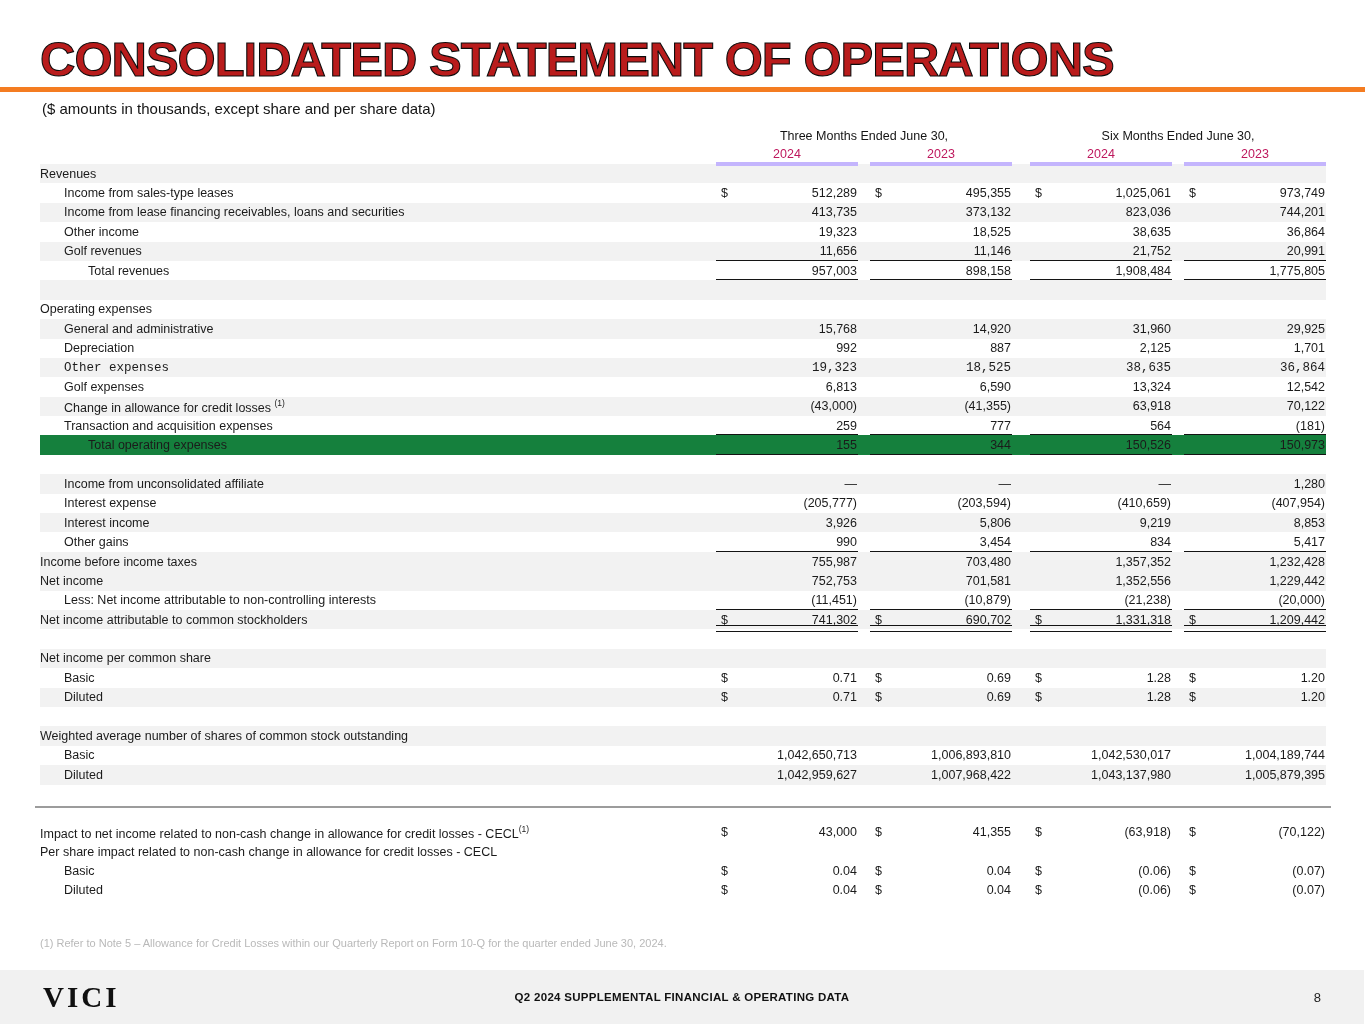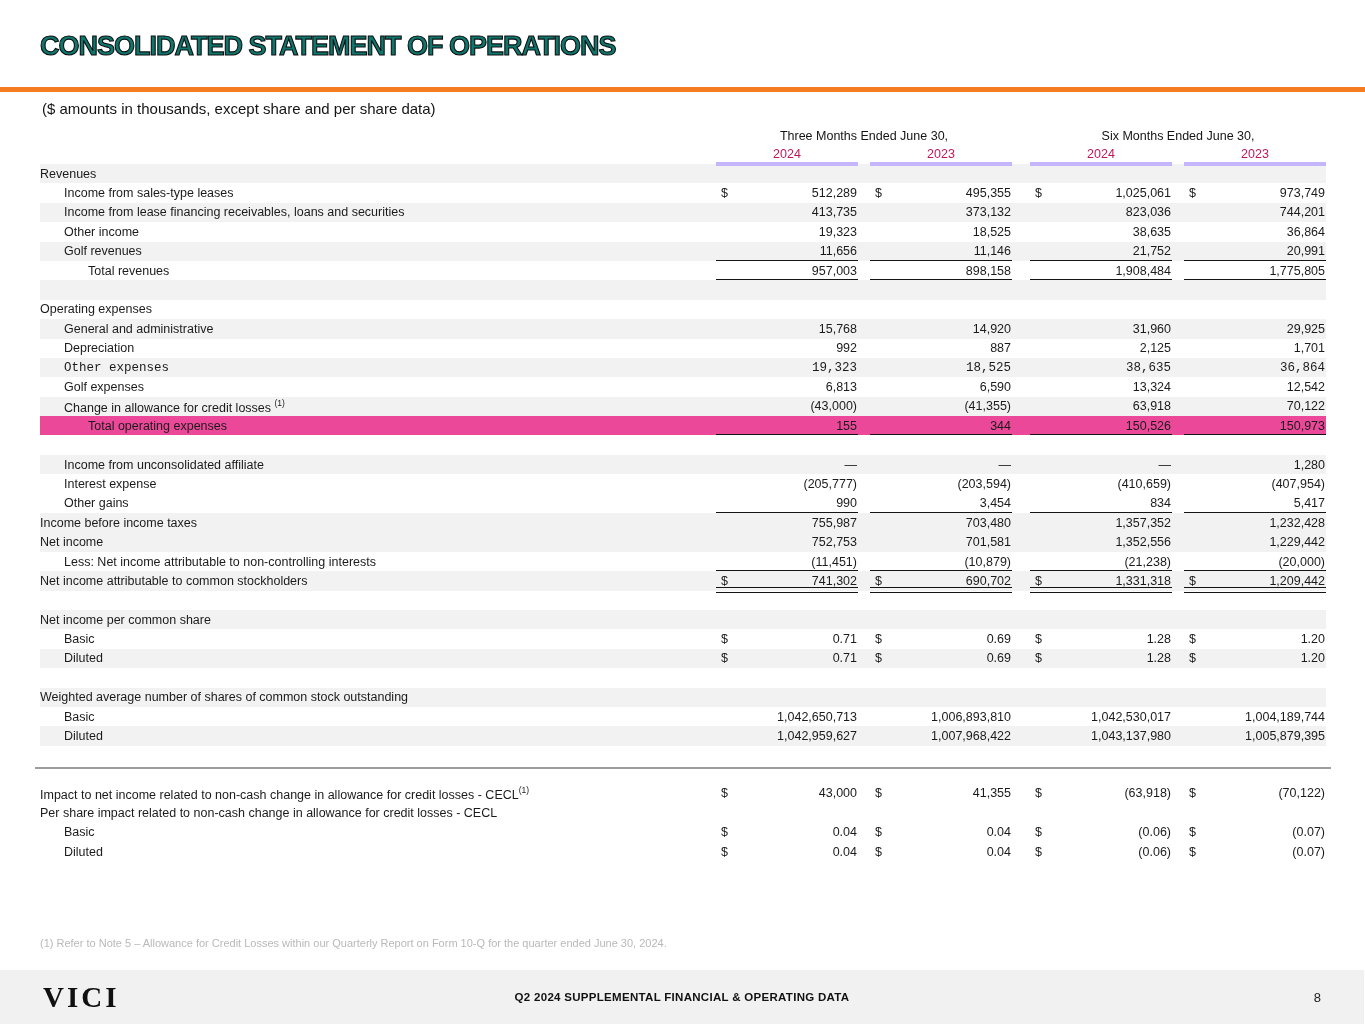--- a/index.html
+++ b/index.html
@@ -1,21 +1,21 @@
 <!DOCTYPE html>
 <html><head>
 <meta charset="utf-8">
 <style>
   * { margin:0; padding:0; box-sizing:border-box; }
   html,body { width:1365px; height:1024px; background:#ffffff; overflow:hidden;
               font-family:"Liberation Sans", sans-serif; color:#1b1b1b; }
   .page { position:relative; width:1365px; height:1024px; background:#fff; }
 
-  .title { position:absolute; top:31px; left:40px; font-size:27px; font-weight:bold;
-           letter-spacing:-1px; color:#0f766e; -webkit-text-stroke:1.1px #0c0c0c; white-space:nowrap; }
+  .title { position:absolute; top:31px; left:40px; font-size:49px; font-weight:bold;
+           letter-spacing:-1px; color:#b91c1c; -webkit-text-stroke:1.1px #0c0c0c; white-space:nowrap; }
   .accent { position:absolute; top:87px; left:0; width:1365px; height:5px; }
   .subtitle { position:absolute; top:100px; left:42px; font-size:15px; color:#141414; }
 
   .tablewrap { position:absolute; top:126px; left:40px; width:1286px; }
 
   .trow { display:grid; grid-template-columns:664px 12px 142px 12px 142px 18px 142px 12px 142px;
           height:19.4px; align-items:center; }
   .shaded { background:#f2f2f2; }
 
   .group-row { height:20px; }
@@ -227,21 +227,36 @@
           <div class="cell c1">
             <span class="val">(41,355)</span>
           </div>
           <div class="cell c2">
             <span class="val">63,918</span>
           </div>
           <div class="cell c3">
             <span class="val">70,122</span>
           </div>
         </div>
-        <div class="trow shaded" style="background: #ec4899;">
+        <div class="trow">
+          <div class="lab ind1">Transaction and acquisition expenses</div>
+          <div class="cell c0 b1">
+            <span class="val">259</span>
+          </div>
+          <div class="cell c1 b1">
+            <span class="val">777</span>
+          </div>
+          <div class="cell c2 b1">
+            <span class="val">564</span>
+          </div>
+          <div class="cell c3 b1">
+            <span class="val">(181)</span>
+          </div>
+        </div>
+        <div class="trow shaded" style="background: #15803d;">
           <div class="lab ind2">Total operating expenses</div>
           <div class="cell c0 b1">
             <span class="val">155</span>
           </div>
           <div class="cell c1 b1">
             <span class="val">344</span>
           </div>
           <div class="cell c2 b1">
             <span class="val">150,526</span>
           </div>
@@ -271,20 +286,35 @@
             <span class="val">(205,777)</span>
           </div>
           <div class="cell c1">
             <span class="val">(203,594)</span>
           </div>
           <div class="cell c2">
             <span class="val">(410,659)</span>
           </div>
           <div class="cell c3">
             <span class="val">(407,954)</span>
+          </div>
+        </div>
+        <div class="trow shaded" style="background: rgb(242, 242, 242);">
+          <div class="lab ind1">Interest income</div>
+          <div class="cell c0">
+            <span class="val">3,926</span>
+          </div>
+          <div class="cell c1">
+            <span class="val">5,806</span>
+          </div>
+          <div class="cell c2">
+            <span class="val">9,219</span>
+          </div>
+          <div class="cell c3">
+            <span class="val">8,853</span>
           </div>
         </div>
         <div class="trow">
           <div class="lab ind1">Other gains</div>
           <div class="cell c0 b1">
             <span class="val">990</span>
           </div>
           <div class="cell c1 b1">
             <span class="val">3,454</span>
           </div>

